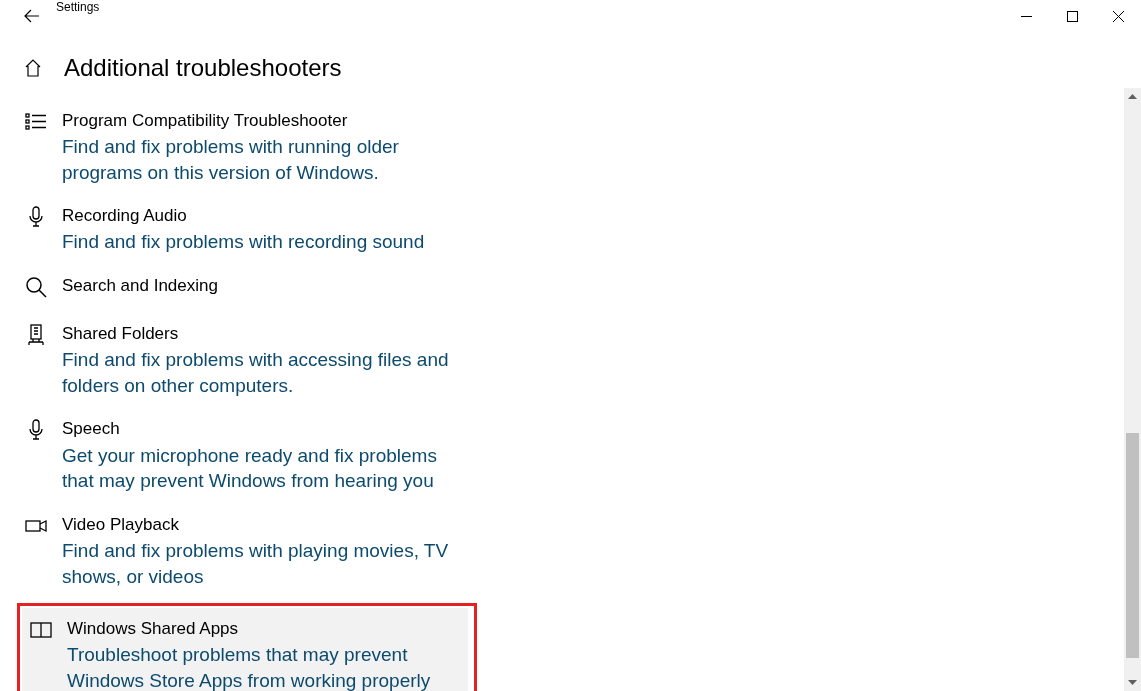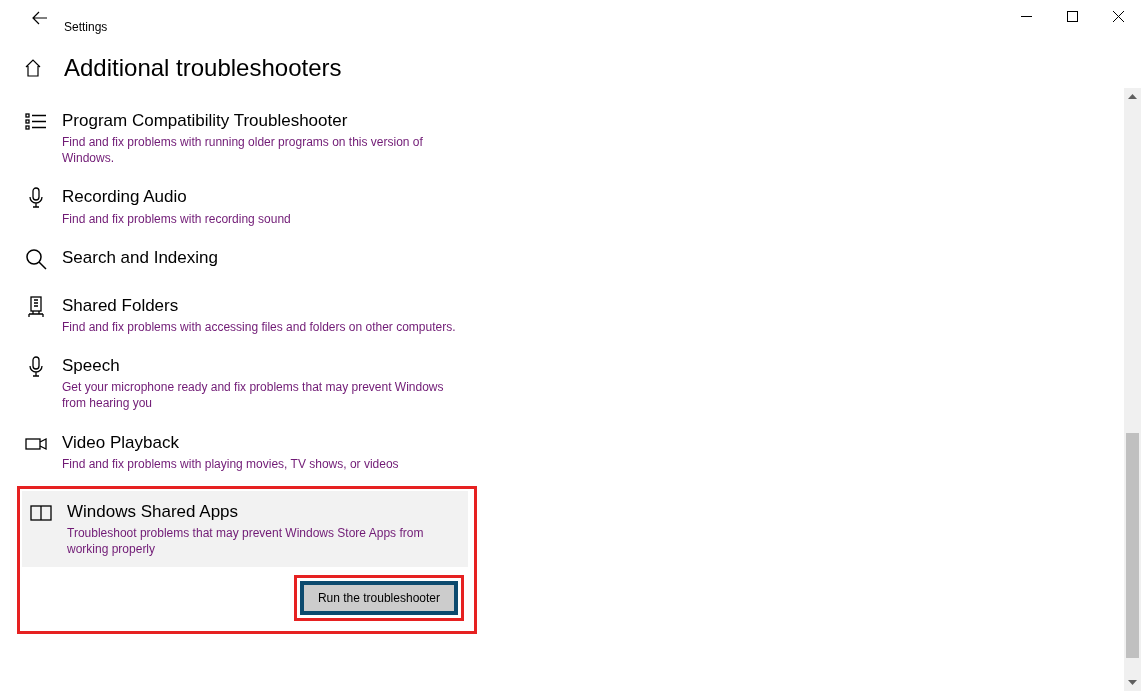--- a/index.html
+++ b/index.html
@@ -1,29 +1,29 @@
 <!DOCTYPE html>
 <html><head>
 <meta charset="utf-8">
 <style>
   html,body{margin:0;padding:0;width:1141px;height:691px;font-family:"Segoe UI",Arial,sans-serif;background:#fff;color:#000;overflow:hidden}
-  .titlebar{height:34px;display:flex;align-items:flex-end;padding-left:24px}
+  .titlebar{height:34px;display:flex;align-items:flex-start;padding-left:16px}
   .titlebar .back{width:32px;height:32px;display:flex;align-items:center;justify-content:center;cursor:pointer}
   .titlebar .title{font-size:12px;margin-left:8px;color:#000}
   .win-controls{position:absolute;top:0;right:0;display:flex}
   .win-btn{width:46px;height:32px;display:flex;align-items:center;justify-content:center;cursor:pointer}
   .header{display:flex;align-items:center;padding:20px 0 18px 22px}
   .home-icon{width:22px;height:22px;margin-right:20px;display:flex;align-items:center;justify-content:center}
   .page-title{font-size:24px;font-weight:400}
   .content{padding-left:22px;width:455px;position:relative}
   .ts-item{display:flex;padding:10px 12px 10px 0;cursor:pointer}
   .ts-icon{width:28px;height:28px;flex-shrink:0;margin-right:12px;margin-top:0;display:flex;align-items:flex-start;justify-content:center}
   .ts-text{flex:1}
   .ts-title{font-size:17px;color:#000;line-height:1.3;margin-bottom:2px}
-  .ts-desc{font-size:12px;color:#701a75;line-height:1.35}
+  .ts-desc{font-size:19px;color:#0c4a6e;line-height:1.35}
   .selected-wrap{border:3px solid #e62121;padding:2px 6px 10px 2px;margin-left:-5px;margin-top:4px}
   .selected-wrap .ts-item{background:#f2f2f2;padding-left:5px}
   .run-btn-wrap{display:flex;justify-content:flex-end;padding-right:4px;margin-top:8px}
   .run-btn{border:3px solid #e62121;padding:3px}
   .run-btn-inner{background:#ccc;border:4px solid #0c4a6e;padding:6px 14px;font-size:12px;cursor:pointer}
   .scrollbar{position:absolute;right:0;top:88px;bottom:0;width:17px;background:#f0f0f0;border-left:1px solid #fff}
   .scroll-arrow{width:17px;height:17px;display:flex;align-items:center;justify-content:center;color:#606060;font-size:9px;cursor:pointer}
   .scroll-thumb{position:absolute;left:2px;width:13px;background:#c0c0c0}
   svg{display:block}
 </style>

